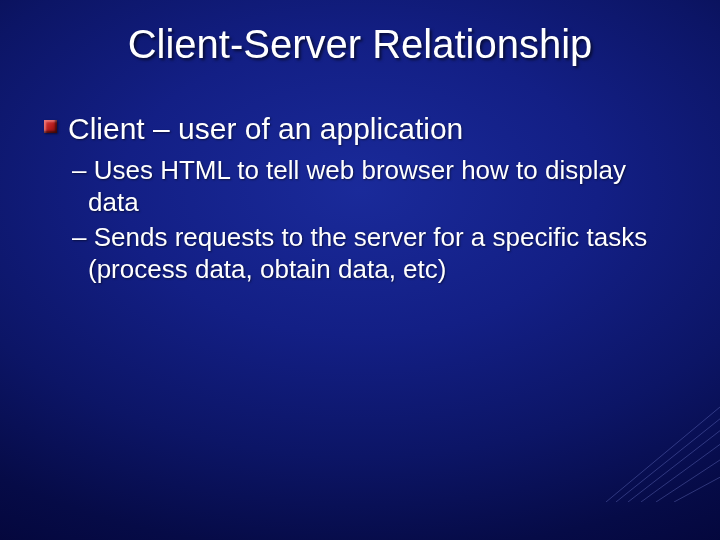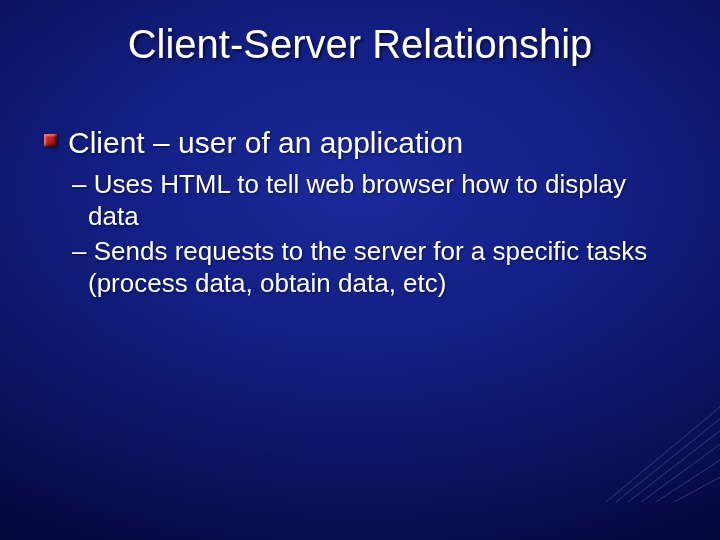--- a/index.html
+++ b/index.html
@@ -28,21 +28,21 @@
     left: 0;
     right: 0;
     text-align: center;
     color: #ffffff;
     font-size: 40px;
     font-weight: 400;
     text-shadow: 2px 2px 3px rgba(0,0,0,0.6);
   }
   .body {
     position: absolute;
-    top: 125px;
+    top: 111px;
     left: 44px;
     right: 44px;
   }
   .lvl1 {
     color: #ffffff;
     font-size: 30px;
     line-height: 1.2;
     margin-bottom: 8px;
     text-shadow: 1px 1px 2px rgba(0,0,0,0.5);
     position: relative;

